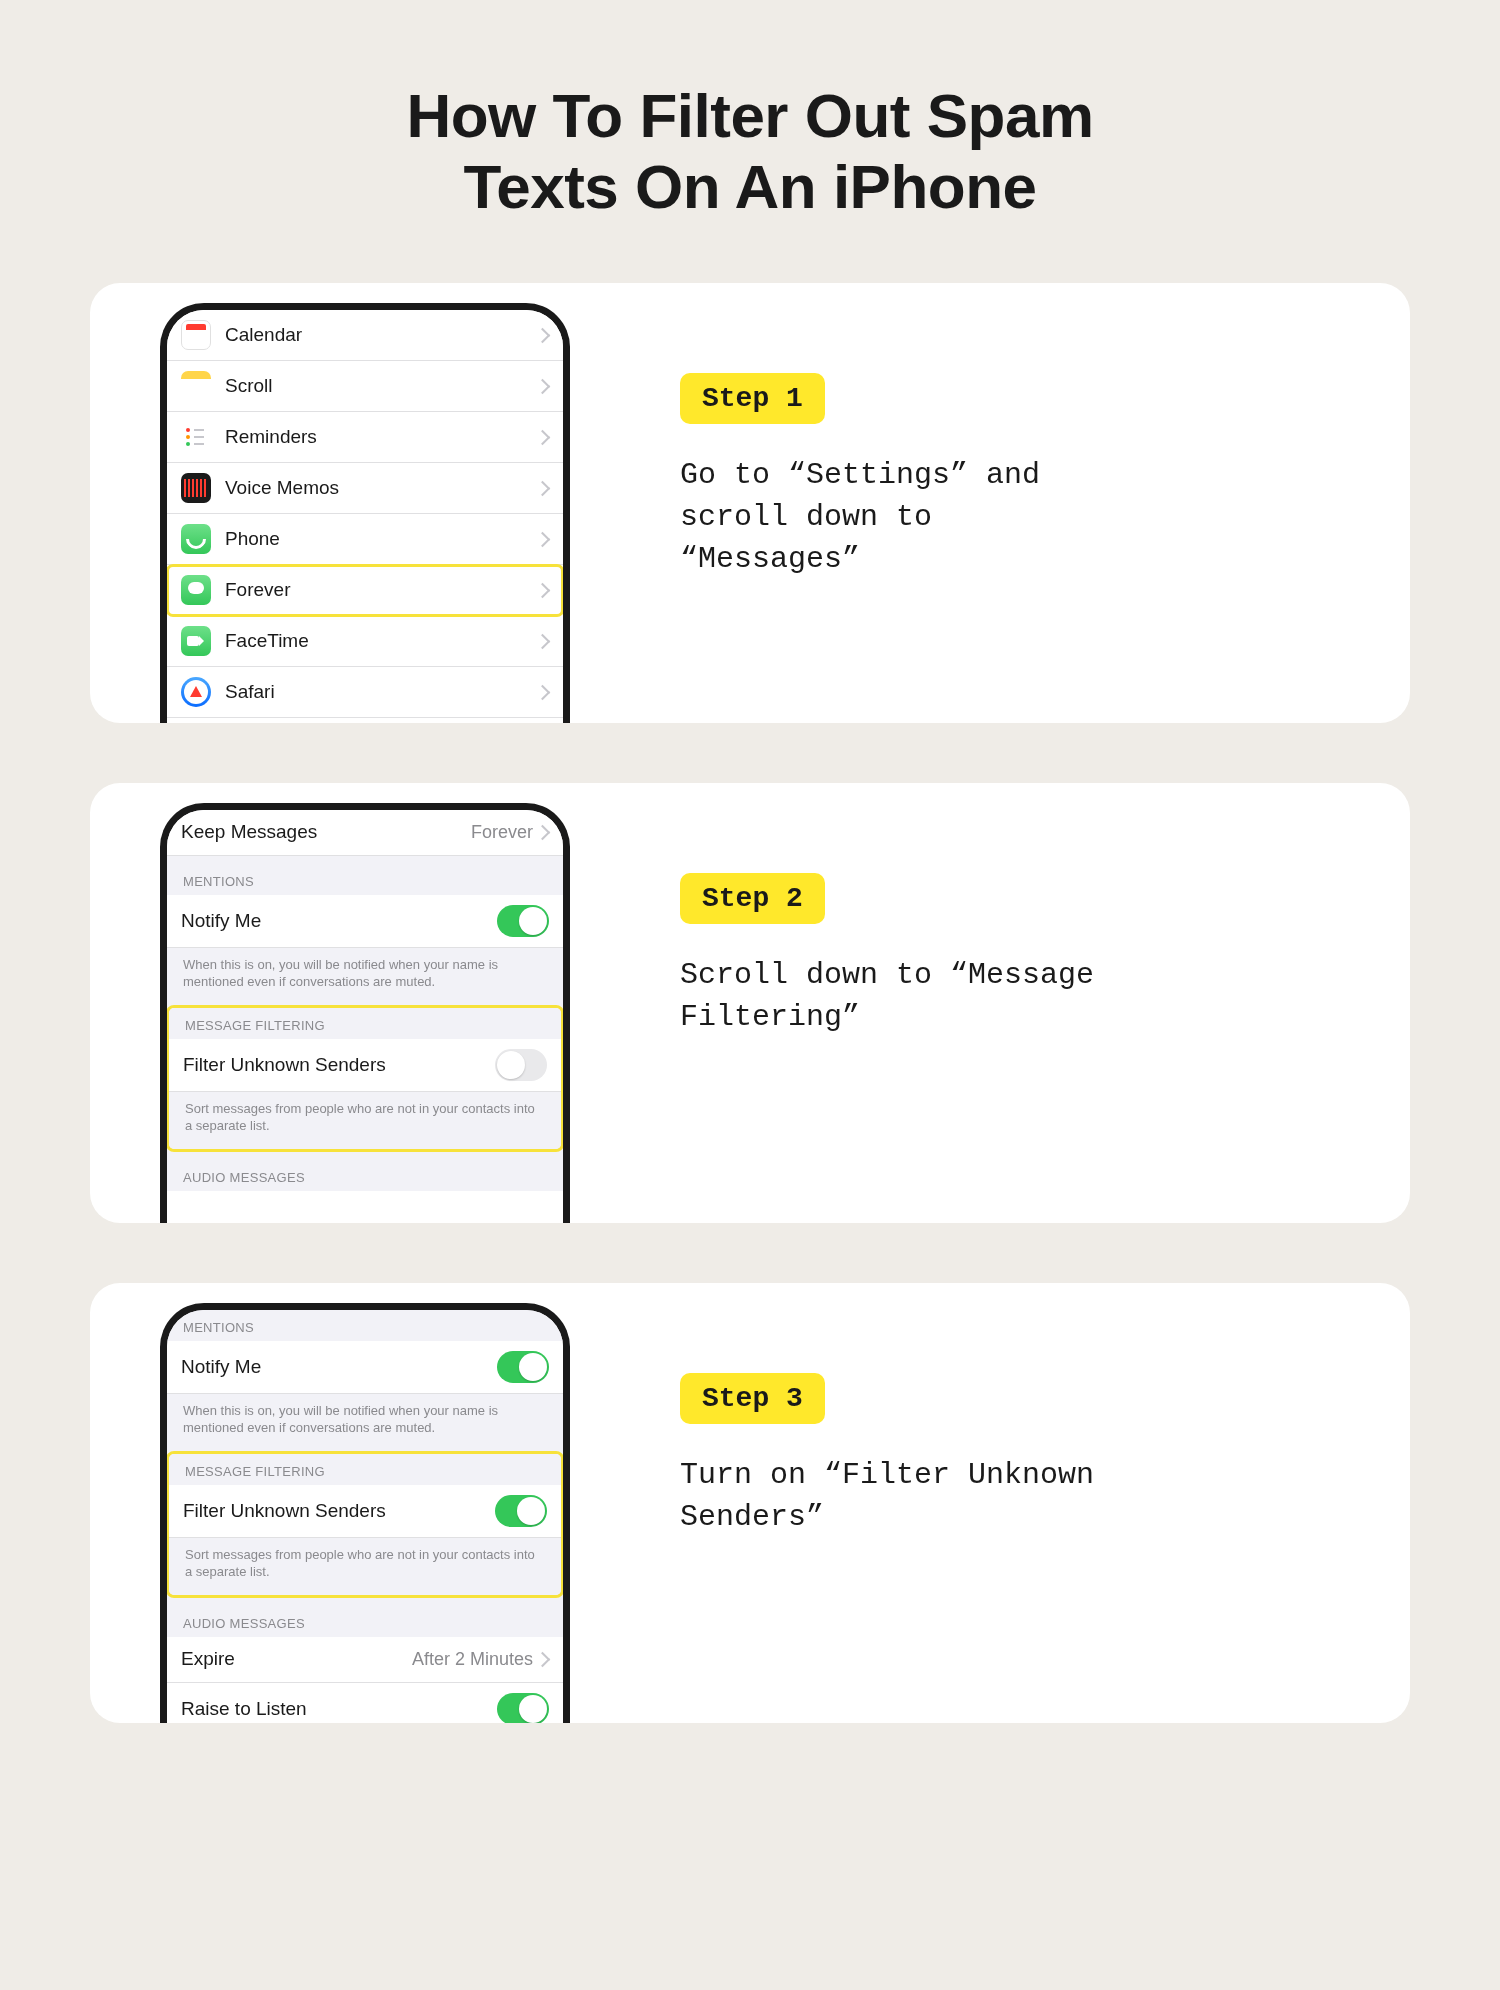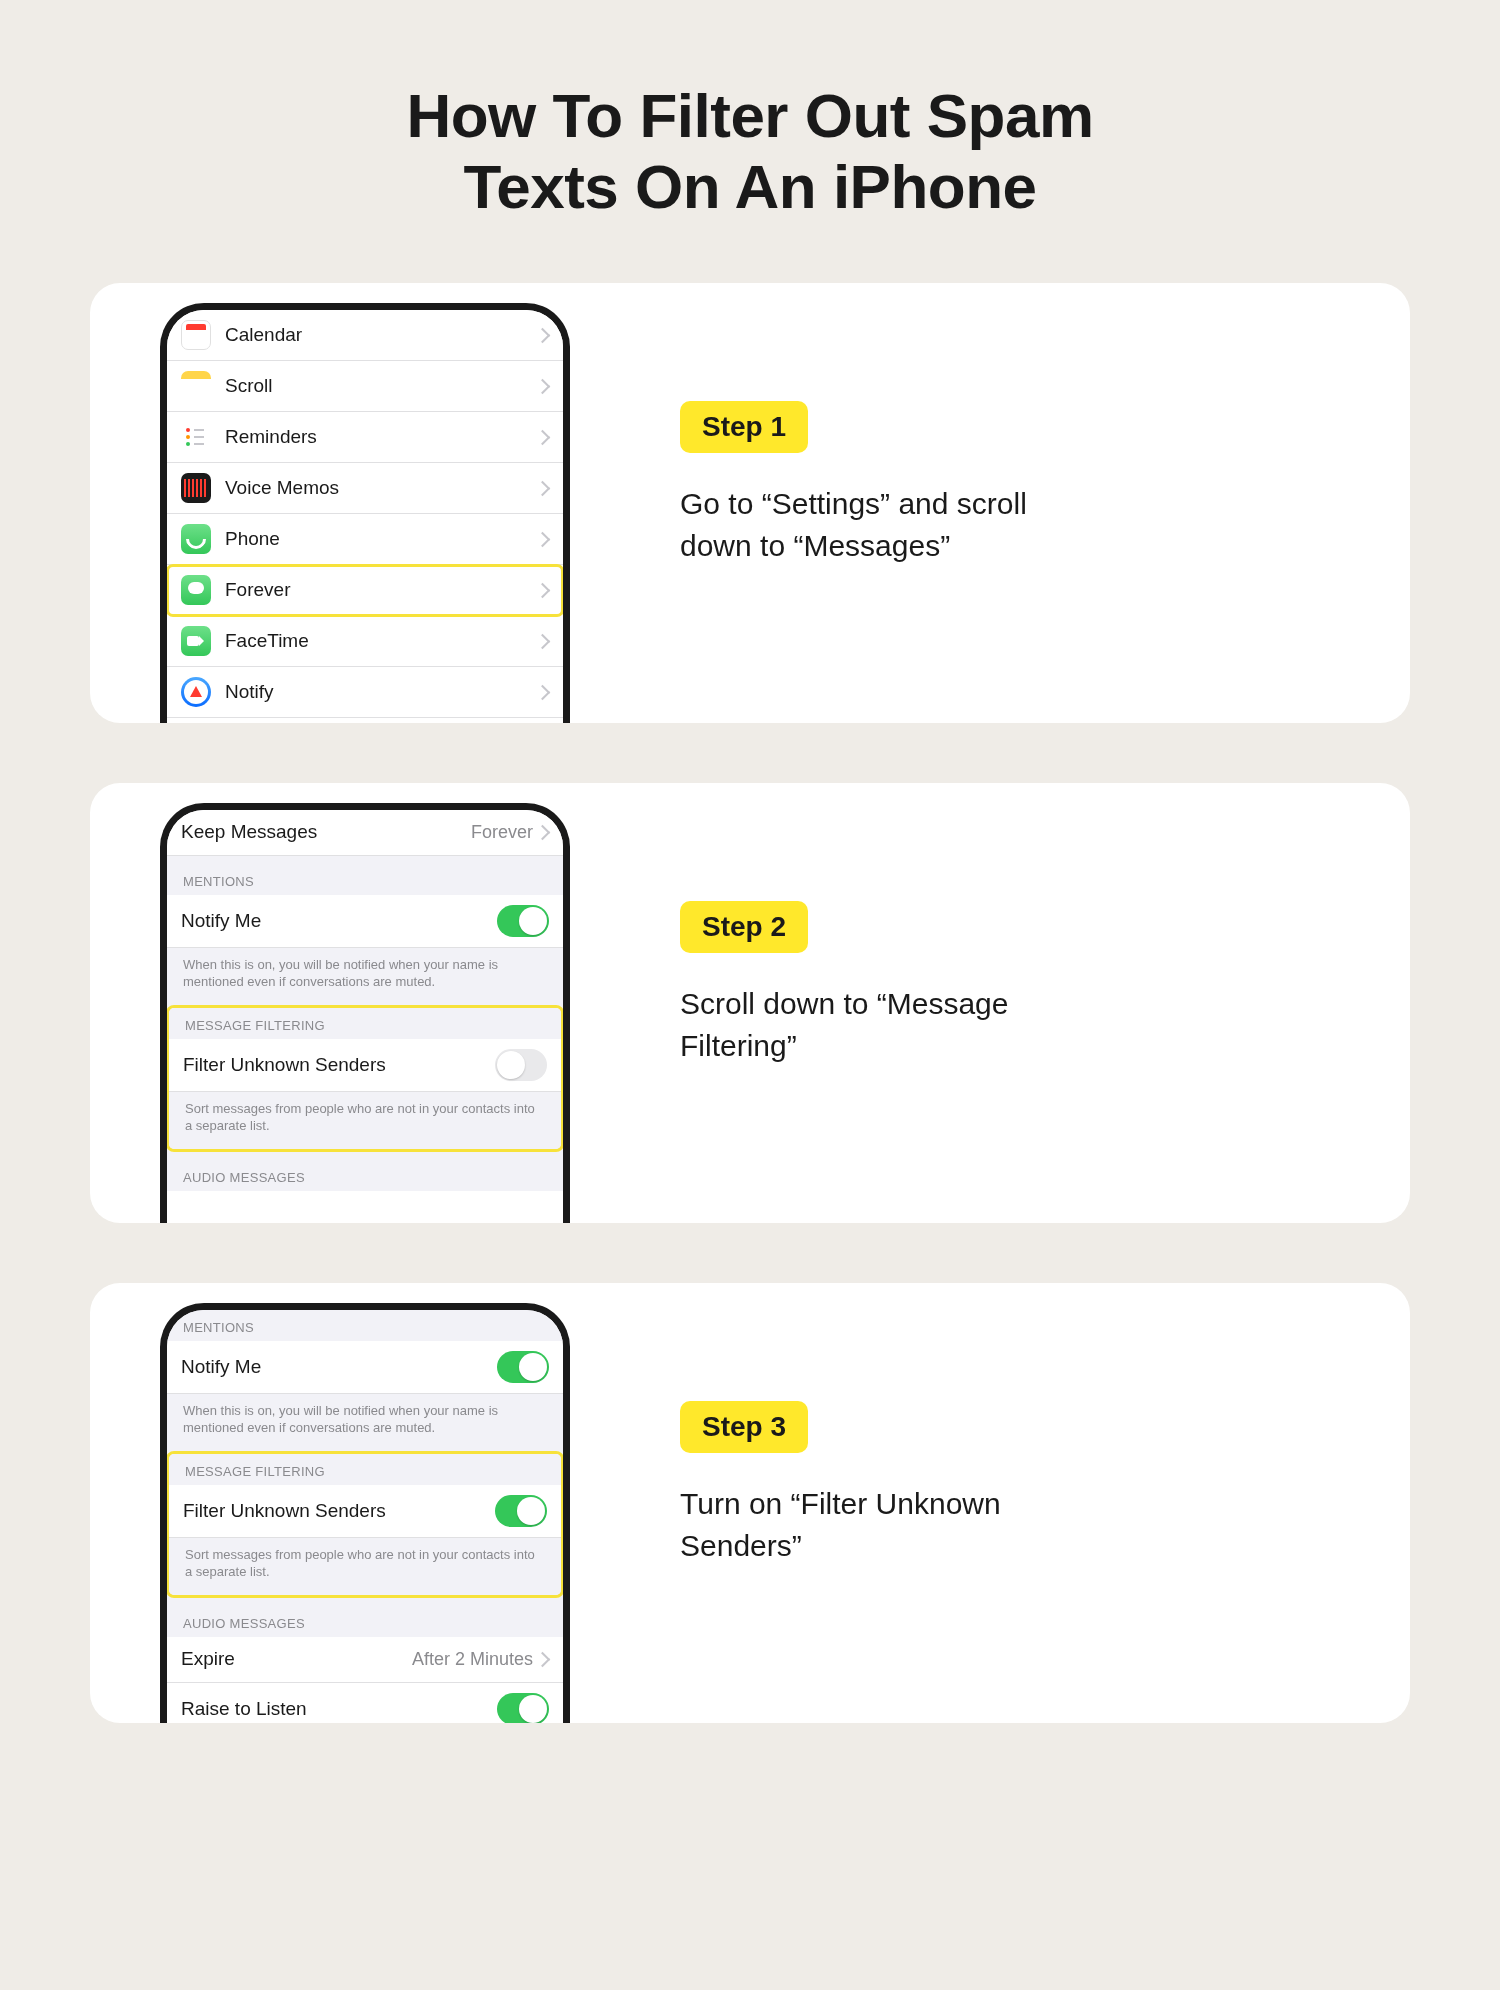--- a/index.html
+++ b/index.html
@@ -144,21 +144,22 @@
     position: absolute;
     width: 28px; height: 28px;
     background: #fff;
     border-radius: 50%;
     top: 2px; left: 2px;
     box-shadow: 0 1px 2px rgba(0,0,0,0.2);
   }
   .toggle.on::after { left: 22px; }
   
   .explain {
-    padding-top: 118px;
+    padding-top: 90px;
+    font-family: Liberation Mono, monospace;
   }
   .step-pill {
     display: inline-block;
     background: var(--yellow);
     font-weight: 800;
     font-size: 28px;
     padding: 10px 22px;
     border-radius: 10px;
     margin-bottom: 30px;
   }
@@ -231,21 +232,21 @@
           <div class="label">Forever</div>
           <div class="chevron"></div>
         </div>
         <div class="row">
           <div class="app-icon ic-ft"></div>
           <div class="label">FaceTime</div>
           <div class="chevron"></div>
         </div>
         <div class="row">
           <div class="app-icon ic-safari"></div>
-          <div class="label">Notify</div>
+          <div class="label">Safari</div>
           <div class="chevron"></div>
         </div>
         <div class="row">
           
           
           
         </div>
       </div>
     </div>
     <div class="explain">

